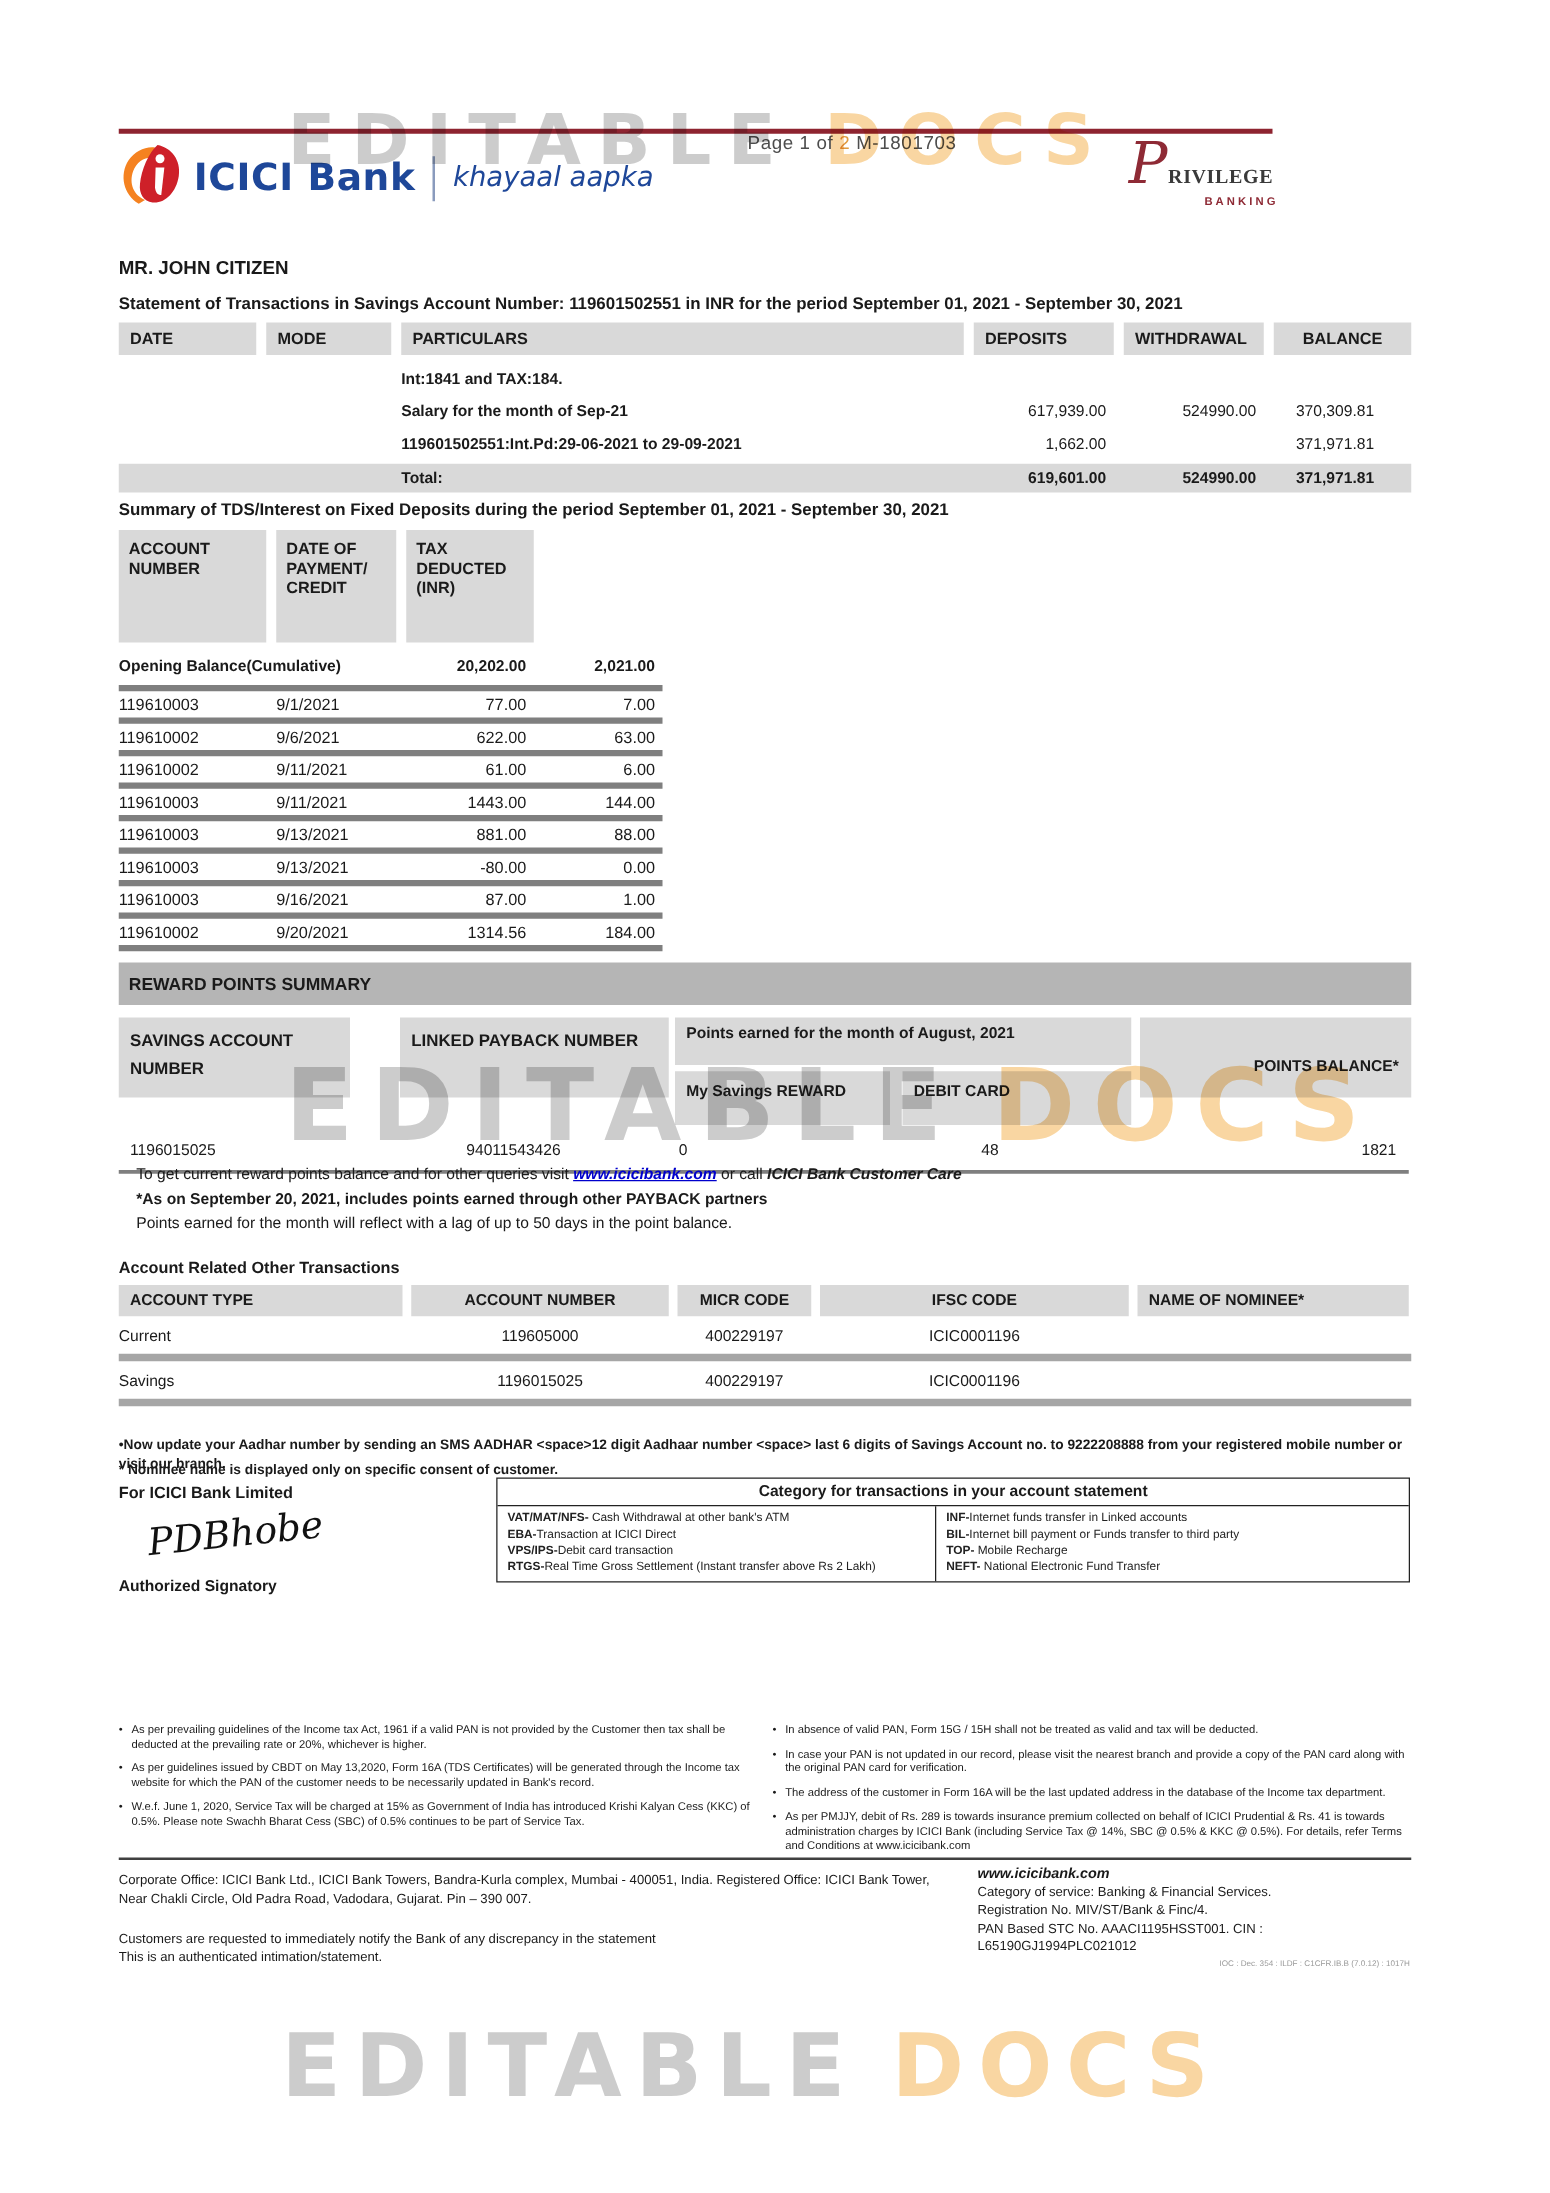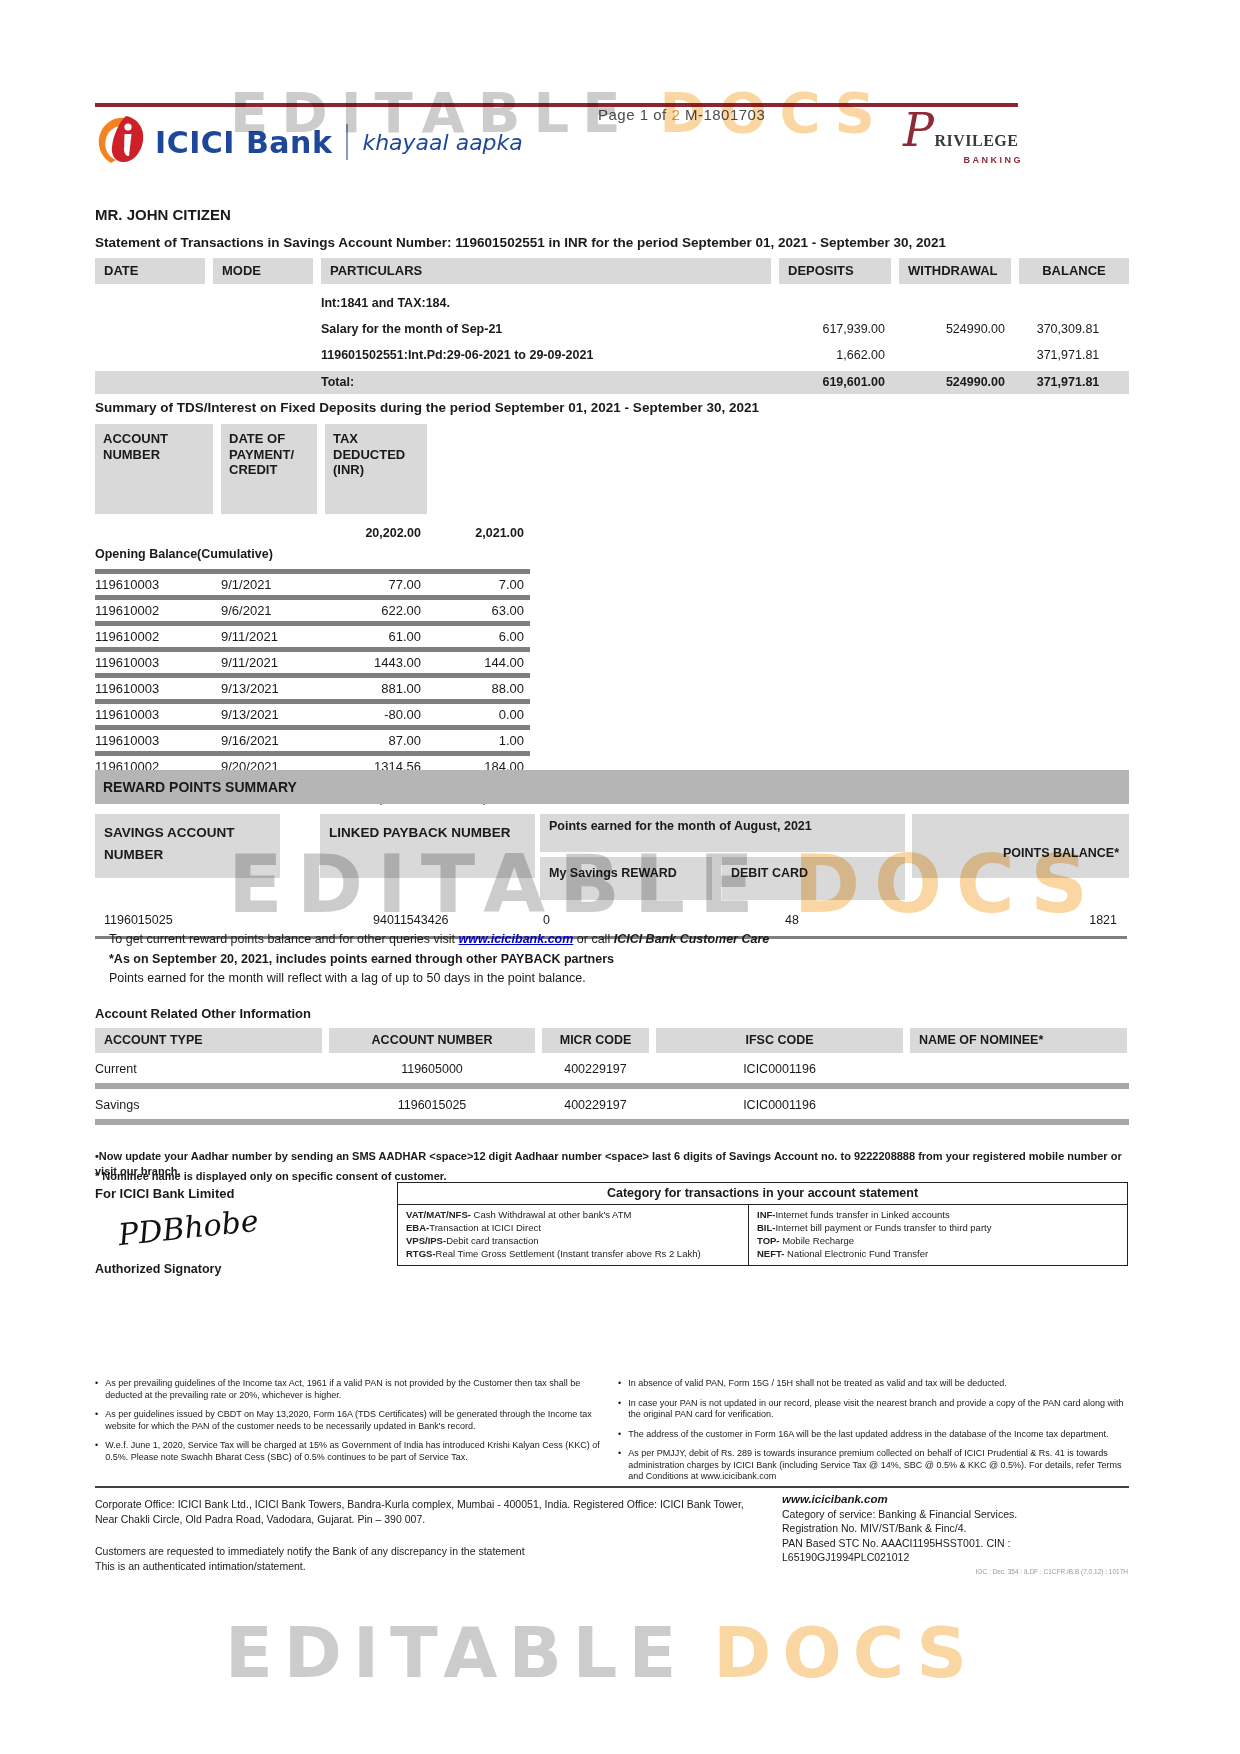--- a/index.html
+++ b/index.html
@@ -45,21 +45,21 @@
   .num { text-align:right; padding-right:6px; }
   .num.pad12 { padding-right:12px;text-align:center; }
   .txn-total { background:#d9d9d9; margin-top:9px; padding:4px 0 5px; font-weight:bold; font-size:12.5px; }
 
   
   .tds-title { position:absolute; left:95px; top:400px; font-size:13.5px; font-weight:bold; }
   .tds-table { position:absolute; left:95px; top:424px; width:435px; }
   .tds-row { display:grid; grid-template-columns:118px 96px 102px 95px; column-gap:8px; font-size:13px; }
   .tds-head .hcell { height:90px; font-size:13px; line-height:15.5px; padding:7px 8px; }
   .tds-bal { font-weight:bold; font-size:12.5px; margin-top:12px; }
-  .tds-bal .lbl { grid-column:span 2;margin-top:21px; }
+  .tds-bal .lbl { grid-column:span 2; }
   .tds-data { border-top:5px solid #7f7f7f; padding:3px 0 3px; margin-top:0; }
   .tds-data.first { margin-top:8px; }
   .tds-data.last { border-bottom:5px solid #7f7f7f; }
   .tds-close { margin-top:10px; }
 
   
   .reward-banner { position:absolute; left:95px; top:770px; width:1034px; height:34px; background:#b5b5b5;
                    font-size:14px; font-weight:bold; line-height:34px; padding-left:8px; }
   .reward-table { position:absolute; left:95px; top:814px; width:1034px; }
   .rw-head { display:grid; grid-template-columns:185px 40px 215px 5px 365px 7px 217px; }
@@ -313,21 +313,21 @@
     </div>
   </div>
   <div class="reward-notes">
     <div class="n1">
       <span>To get current reward points balance and for other queries visit </span><a href="#" class="link">www.icicibank.com</a><span> or call </span><span class="it-b">ICICI Bank Customer Care</span>
     </div>
     <div class="n2">*As on September 20, 2021, includes points earned through other PAYBACK partners</div>
     <div class="n3">Points earned for the month will reflect with a lag of up to 50 days in the point balance.</div>
   </div>
 
-  <div class="acct-title">Account Related Other Information</div>
+  <div class="acct-title">Account Related Other Transactions</div>
   <div class="acct-table">
     <div class="acct-row">
       <div class="hcell">ACCOUNT TYPE</div>
       <div class="hcell c">ACCOUNT NUMBER</div>
       <div class="hcell c">MICR CODE</div>
       <div class="hcell c">IFSC CODE</div>
       <div class="hcell">NAME OF NOMINEE*</div>
     </div>
     <div class="acct-row acct-data">
       <div>Current</div>

